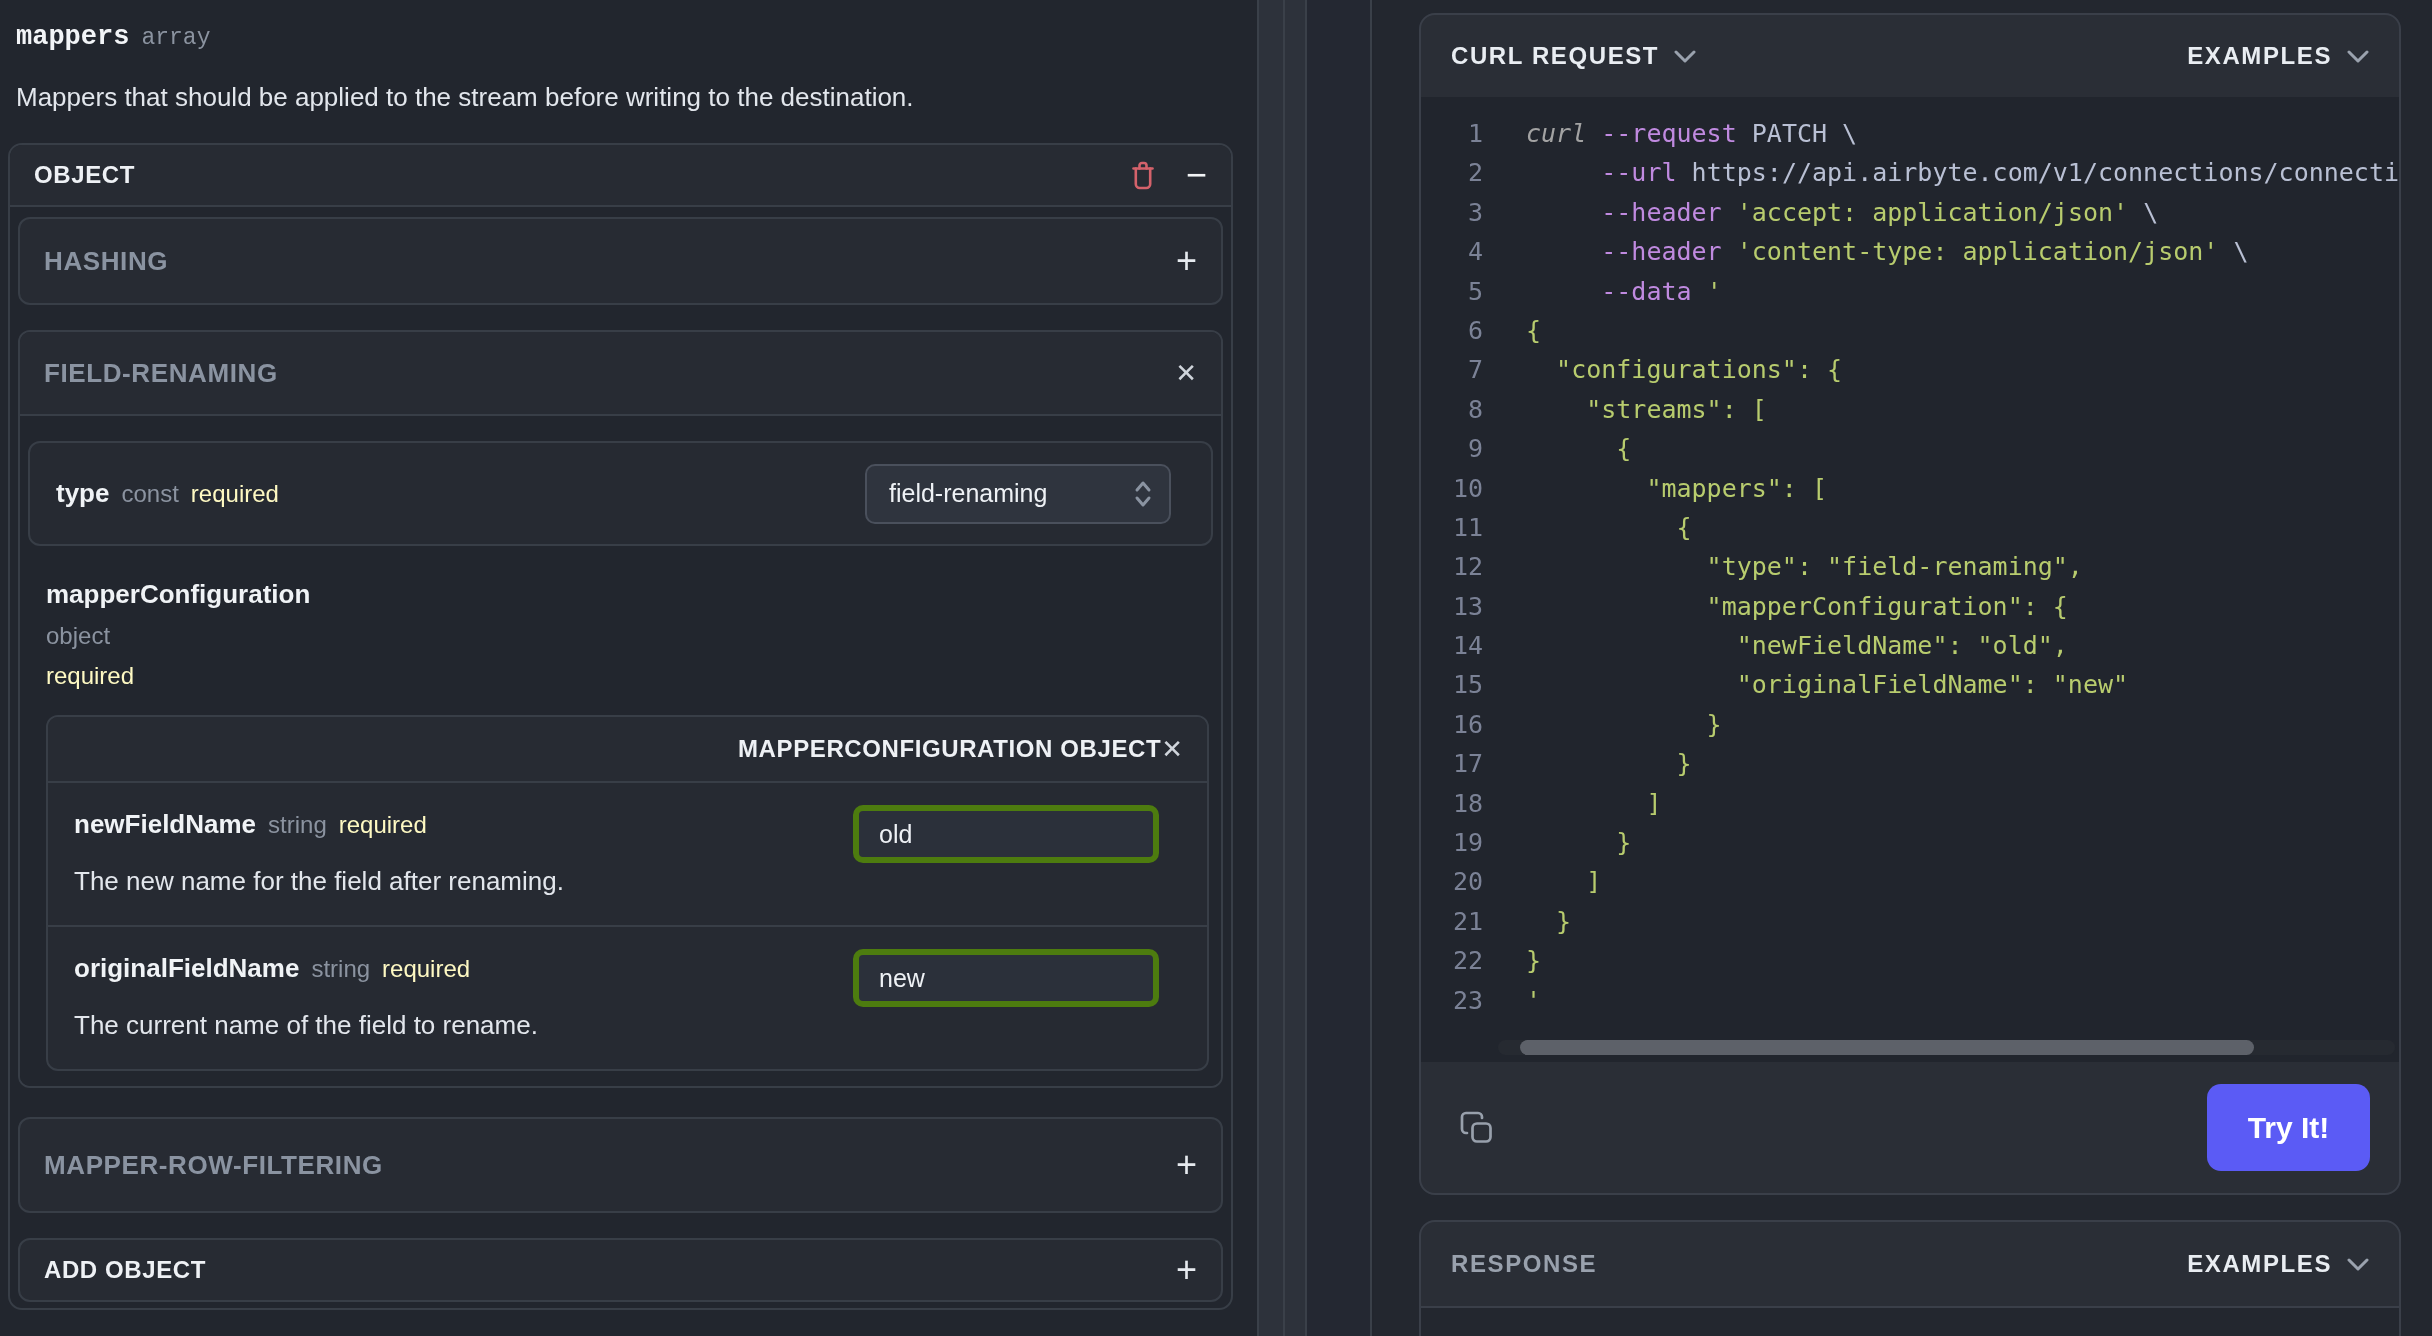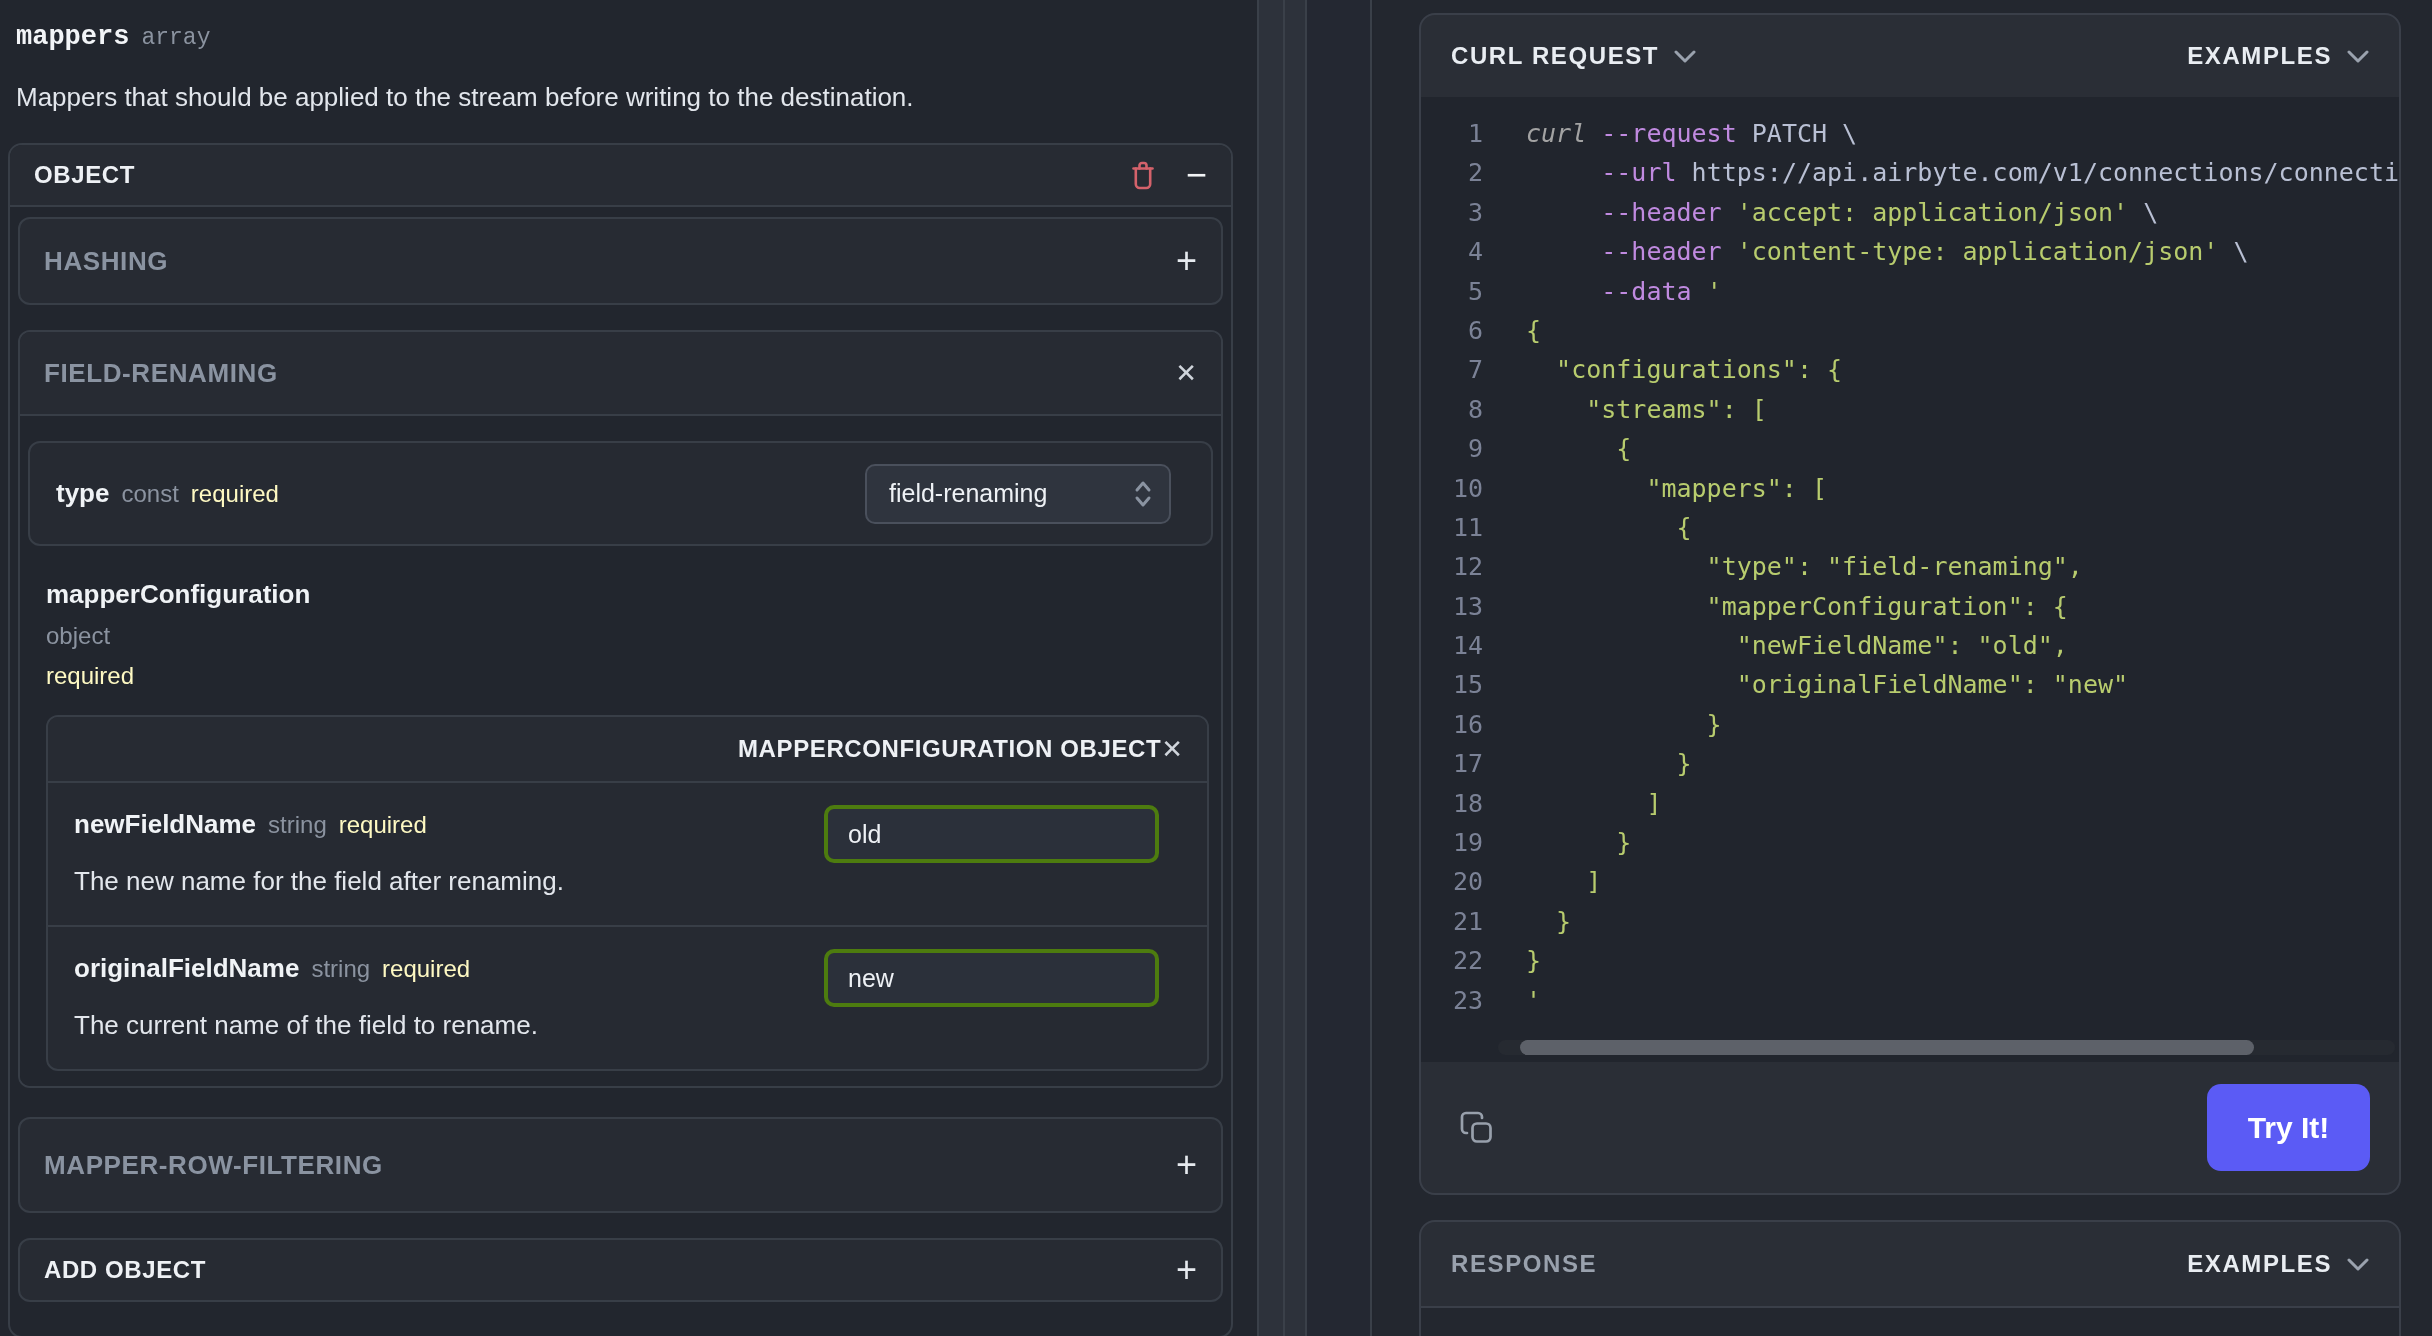--- a/index.html
+++ b/index.html
@@ -21,21 +21,21 @@
   .lp { padding-top:22px; }
   .title-row { margin-left:16px; display:flex; align-items:baseline; gap:12px;font-family:Liberation Mono, monospace; }
   .prop-name-lg { font-size:27px; font-weight:700; color:#f2f4f7; }
   .prop-kind-lg { font-size:23px; color:#8b93a0; }
   .lp-desc { margin:30px 0 0 16px; font-size:26px; color:#e2e6ec; }
 
   .outer-card { margin:30px 0 0 8px; width:1225px; border:2px solid #383e47; border-radius:14px; }
   .outer-head { height:62px; background:#272b33; border-bottom:2px solid #383e47;
                 border-radius:12px 12px 0 0; display:flex; align-items:center;
                 justify-content:space-between; padding:0 24px; }
-  .outer-body { padding:6px 8px 34px; }
+  .outer-body { padding:6px 8px 6px; }
 
   .label-light { font-size:24px; font-weight:700; letter-spacing:0.6px; color:#eef1f5; }
   .label-muted { font-size:26px; font-weight:700; letter-spacing:0.6px; color:#8a93a1; }
 
   .head-icons { display:flex; align-items:center; gap:30px; }
   .ibtn { background:none; border:none; cursor:pointer; padding:0; line-height:1;
           display:flex; align-items:center; justify-content:center; font-family:inherit; }
   .glyph-plus  { font-size:36px; font-weight:400; color:#e6eaef; }
   .glyph-minus { font-size:36px; font-weight:400; color:#f2f4f6; }
   .glyph-close { font-size:26px; font-weight:400; color:#cfd4db; }
@@ -67,22 +67,22 @@
                 font-size:25px; color:#eef1f5; cursor:pointer; }
 
   .mc-label-row { margin:33px 0 0 18px;flex-direction:column; }
   .mc-card { margin:25px 4px 0 18px; border:2px solid #383e47; border-radius:12px;
              overflow:hidden; background:#262a32; }
   .mc-head { height:66px; background:#272b33; border-bottom:2px solid #383e47;
              display:flex; align-items:center; justify-content:flex-end; padding:0 24px; }
   .mc-row { position:relative; padding:26px 26px 28px; min-height:140px; }
   .mc-row.second { border-top:2px solid #383e47; }
   .mc-desc { margin-top:26px; font-size:26px; color:#e2e6ec; }
-  .mc-input { position:absolute; top:22px; right:48px; width:335px; height:58px;
-              background:#2b303a; border:4px solid #4d7c0f; border-radius:10px;
+  .mc-input { position:absolute; top:22px; right:48px; width:306px; height:58px;
+              background:#2b303a; border:6px solid #4d7c0f; border-radius:10px;
               color:#eef1f5; font-size:25px; padding:0 20px; outline:none;
               font-family:"Liberation Sans", sans-serif; }
 
   
   .code-card { position:absolute; left:45px; top:13px; width:982px; height:1182px;
                background:#2a2e36; border:2px solid #3a3f49; border-radius:16px; overflow:hidden; }
   .panel-head { height:82px; display:flex; align-items:center; padding:0 30px; }
   .panel-title { font-size:24px; font-weight:700; letter-spacing:1.6px; color:#e9edf2; }
   .head-group { display:flex; align-items:center; gap:15px; cursor:pointer; }
   .spacer { flex:1; }

